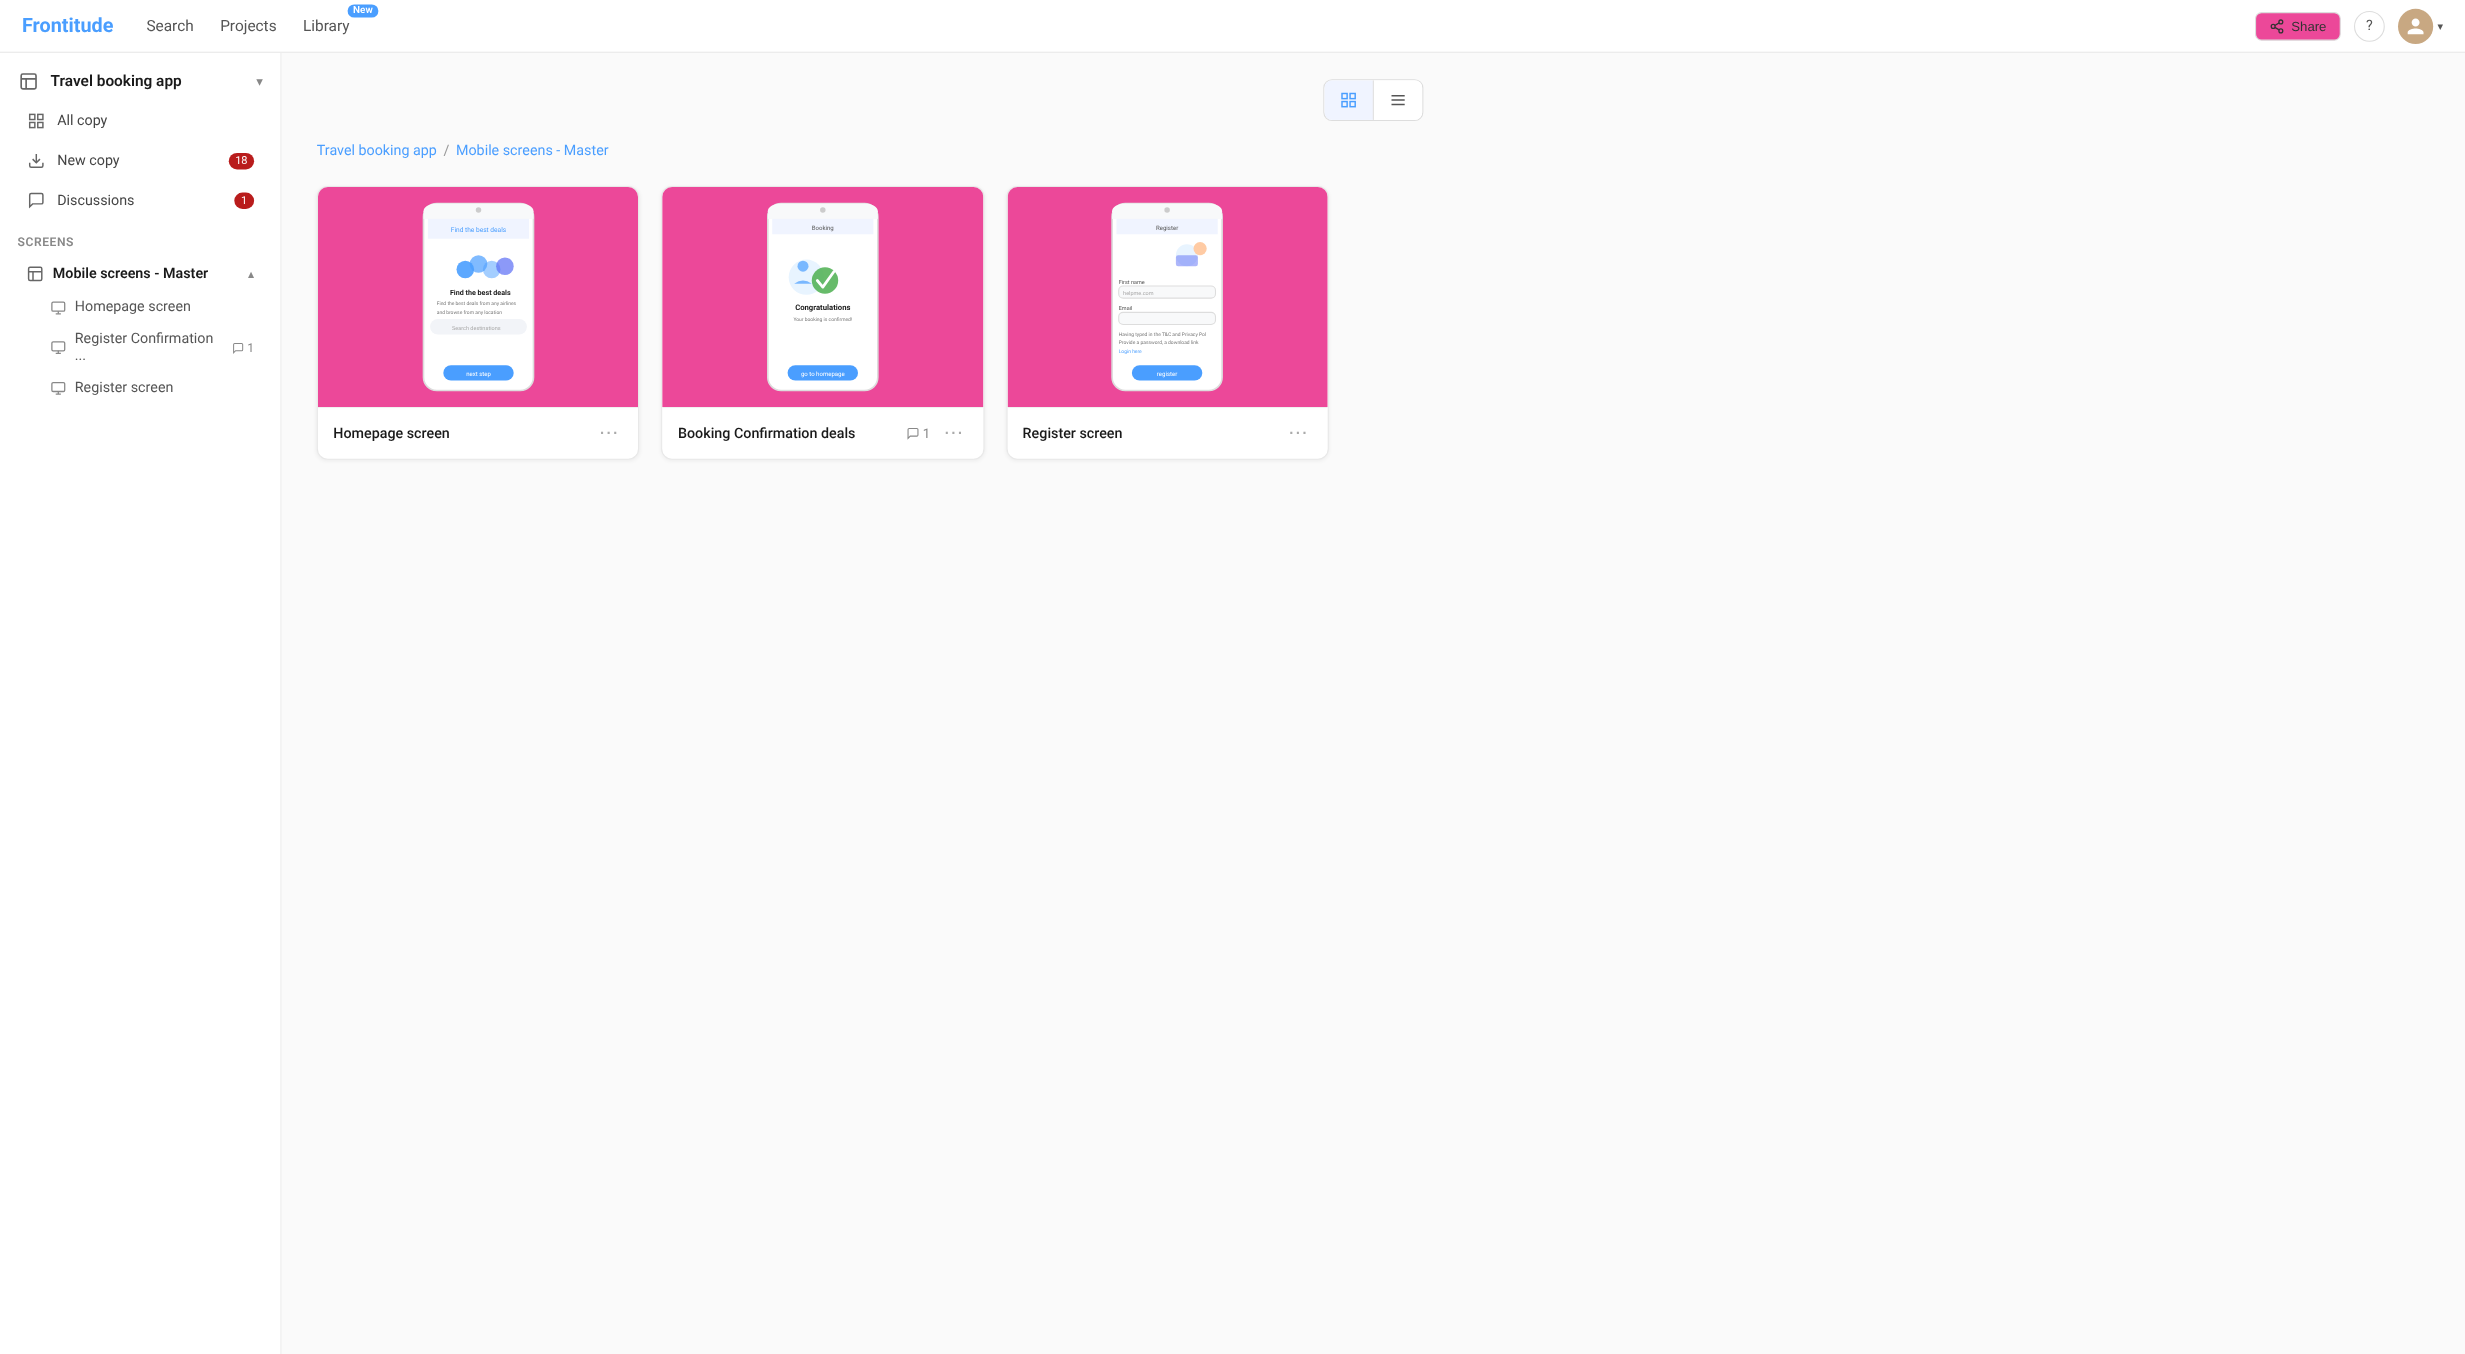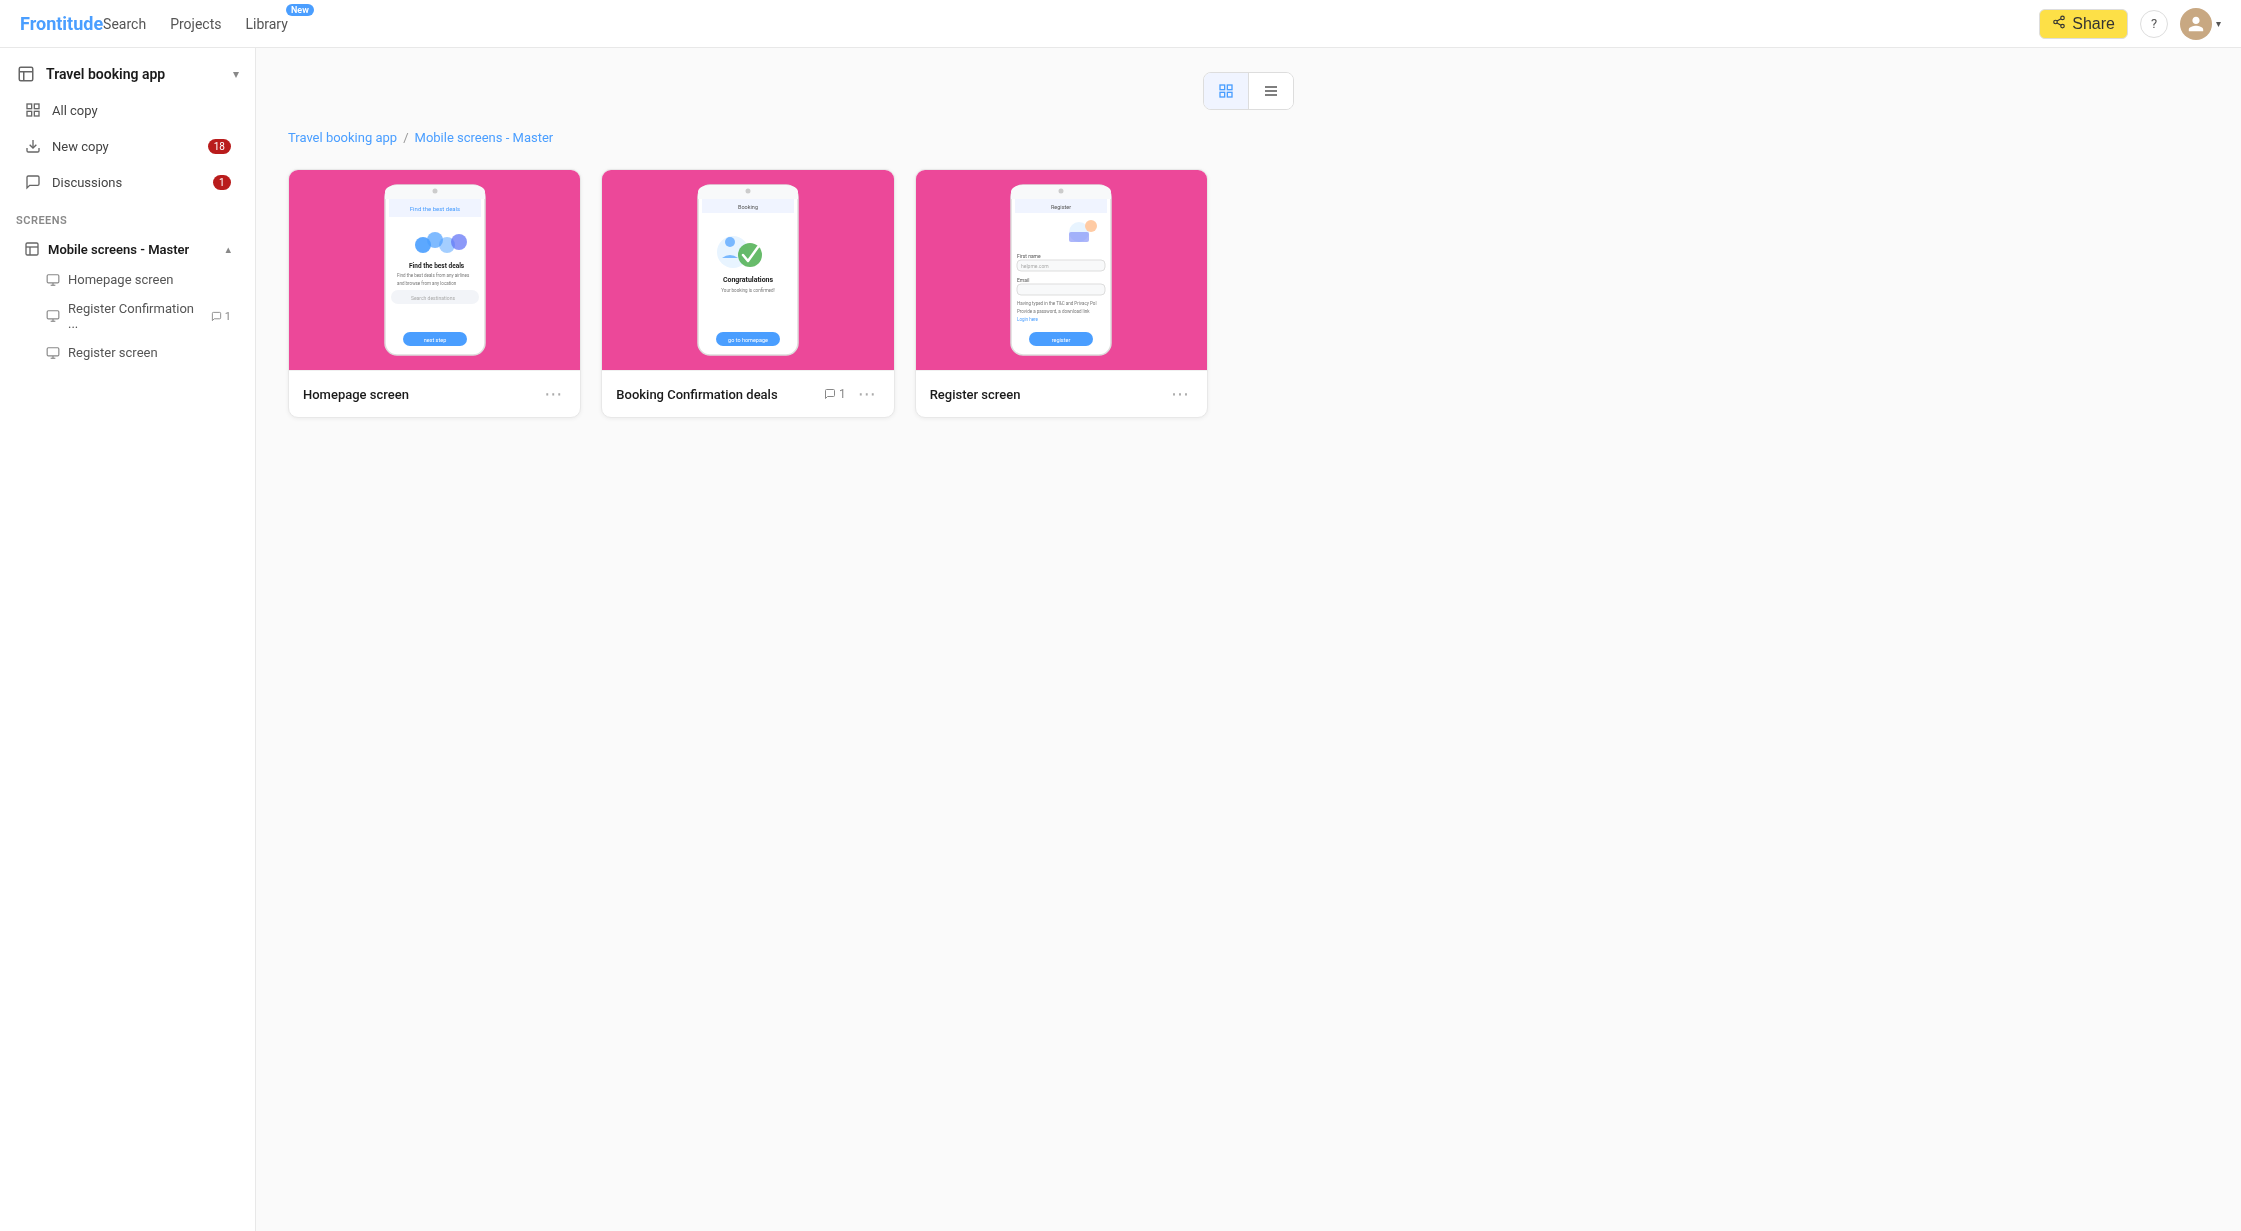--- a/index.html
+++ b/index.html
@@ -5,37 +5,37 @@
     * { box-sizing: border-box; margin: 0; padding: 0; }
     body { font-family: -apple-system, BlinkMacSystemFont, 'Segoe UI', Roboto, sans-serif; background: #fff; color: #1a1a1a; height: 100vh; overflow: hidden; }
 
     
     .topnav {
       display: flex; align-items: center; height: 48px; padding: 0 20px;
       border-bottom: 1px solid #e8e8e8; background: #fff;
       position: fixed; top: 0; left: 0; right: 0; z-index: 100;
     }
     .topnav-logo {
-      color: #4a9eff; font-weight: 700; font-size: 18px; cursor: pointer;
+      color: #4a9eff; font-weight: 700; font-size: 18px; margin-right: 30px; cursor: pointer;
     }
     .topnav-links { display: flex; gap: 24px; flex: 1; }
     .topnav-link {
       font-size: 14px; color: #555; cursor: pointer; padding: 4px 0;
       text-decoration: none; position: relative;
     }
     .library-badge {
       position: absolute; top: -8px; right: -26px;
       background: #4a9eff; color: #fff; font-size: 9px; font-weight: 600;
       padding: 1px 5px; border-radius: 8px;
     }
     .topnav-right { display: flex; align-items: center; gap: 12px; margin-left: auto; }
     .share-btn {
-      display: flex; align-items: flex-start; gap: 6px;
+      display: flex; align-items: flex-end; gap: 6px;
       border: 1px solid #ddd; border-radius: 6px; padding: 5px 12px;
-      font-size: 16px; cursor: pointer; background: #fde047; color: #333;
+      font-size: 12px; cursor: pointer; background: #ec4899; color: #333;
     }
     .help-btn {
       width: 28px; height: 28px; border-radius: 50%; border: 1px solid #ddd;
       display: flex; align-items: center; justify-content: center;
       font-size: 13px; cursor: pointer; color: #555; background: #fff;
     }
     .avatar {
       width: 32px; height: 32px; border-radius: 50%; background: #c8a882;
       display: flex; align-items: center; justify-content: center;
       font-size: 13px; cursor: pointer; color: #fff; font-weight: 600;

